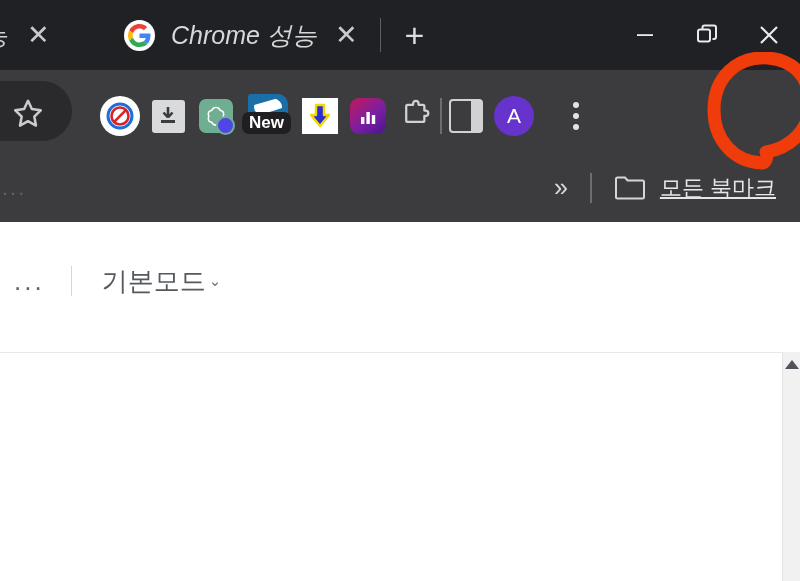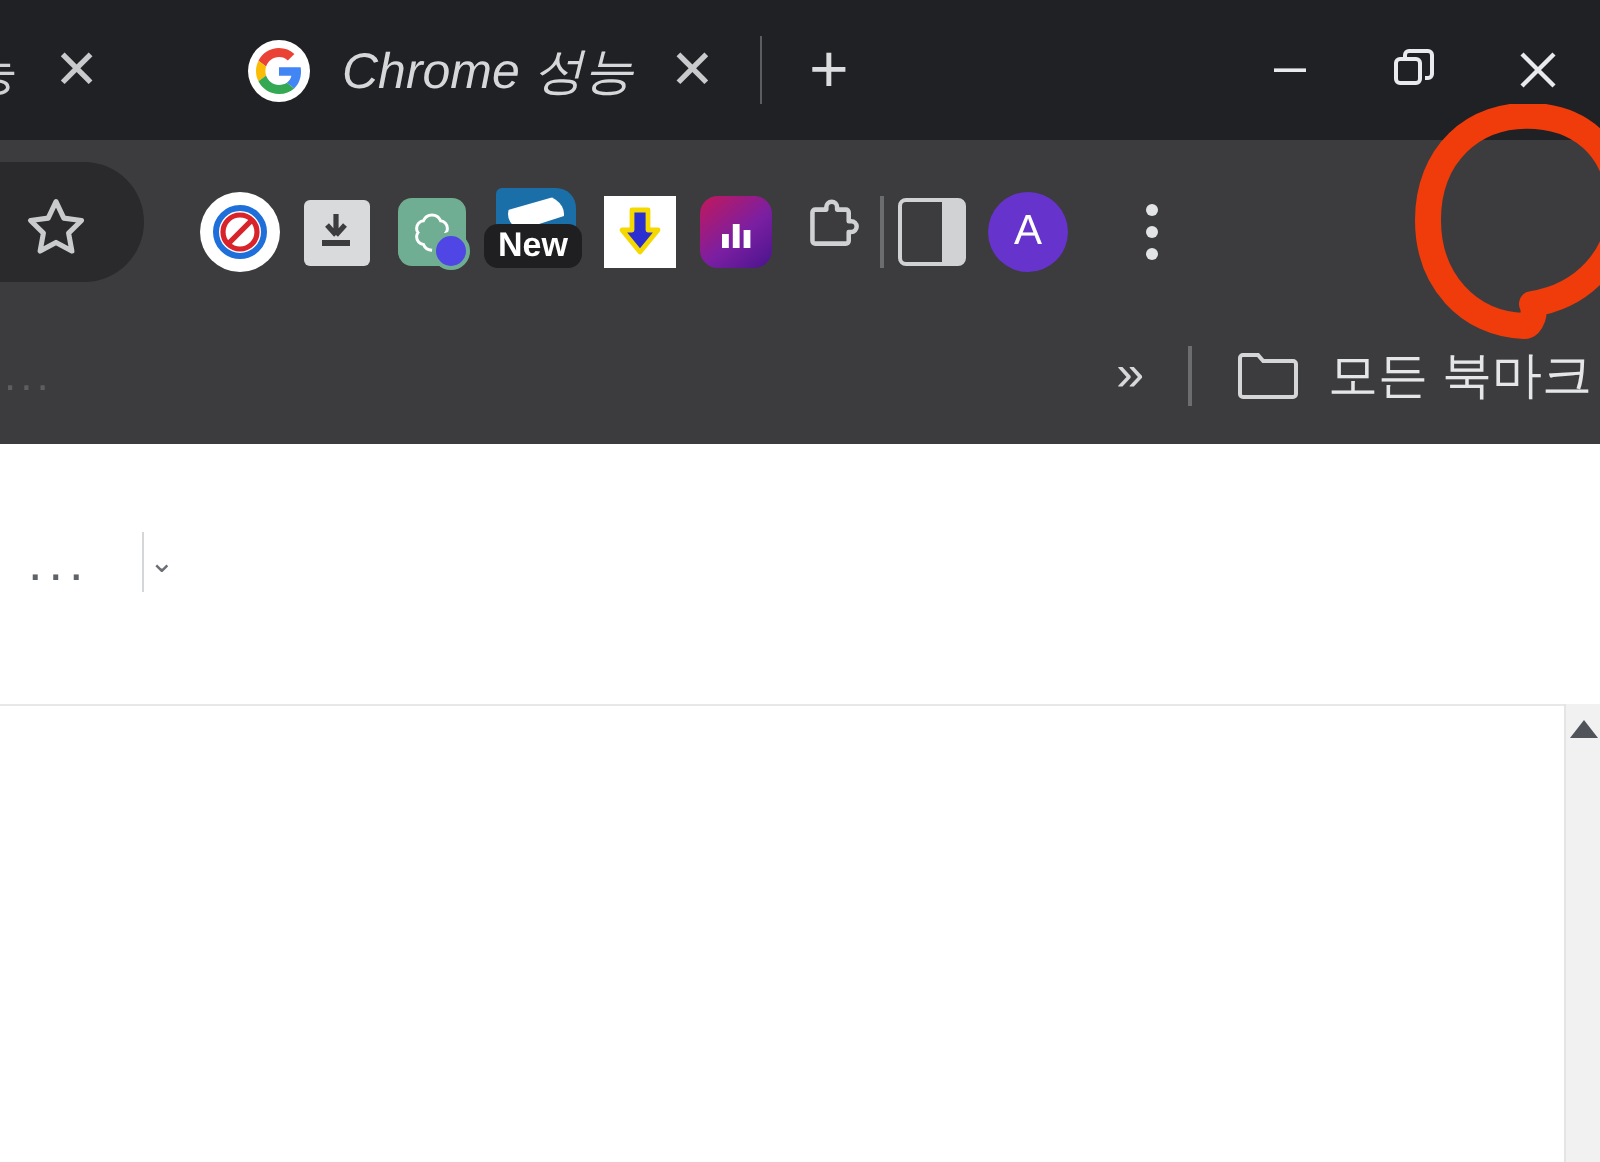--- a/index.html
+++ b/index.html
@@ -297,24 +297,25 @@
     background: #6b6d6f;
     margin-right: 22px;
   }
   .folder {
     width: 32px; height: 25px;
     position: relative;
     flex: none;
   }
   .bm-label {
     color: #e4e6e8;
-    font-size: 25px;
+    font-size: 22px;
     margin-left: 14px;
     white-space: nowrap;
-    padding-right: 4px;
+    padding-right: 24px;
+    text-decoration: underline;
   }
 
   
   .page {
     position: absolute;
     left: 0; top: 222px;
     width: 800px; height: 359px;
     background: #ffffff;
   }
   .doc-toolbar {
@@ -530,20 +531,21 @@
     </span>
     <span class="bm-label">모든 북마크</span>
   </div>
 </div>
 
 <div class="page">
 
   <div class="doc-toolbar">
     <span class="doc-dots">...</span>
     <span class="doc-sep"></span>
+    <span class="doc-mode">기본모드</span>
     <span class="doc-chev">⌄</span>
   </div>
 
   <div class="clipped-text">용 답애 데스터서용용을</div>
 
   <div class="content-panel"></div>
 
   <div class="scrollbar">
     <div class="scroll-arrow"></div>
   </div>

